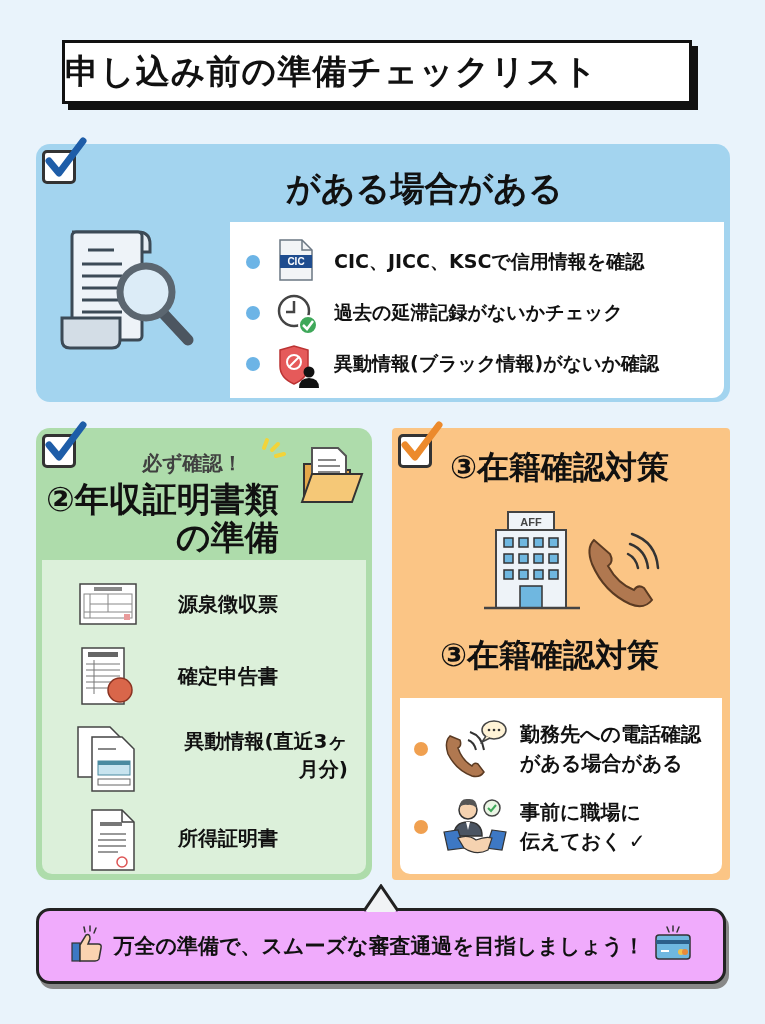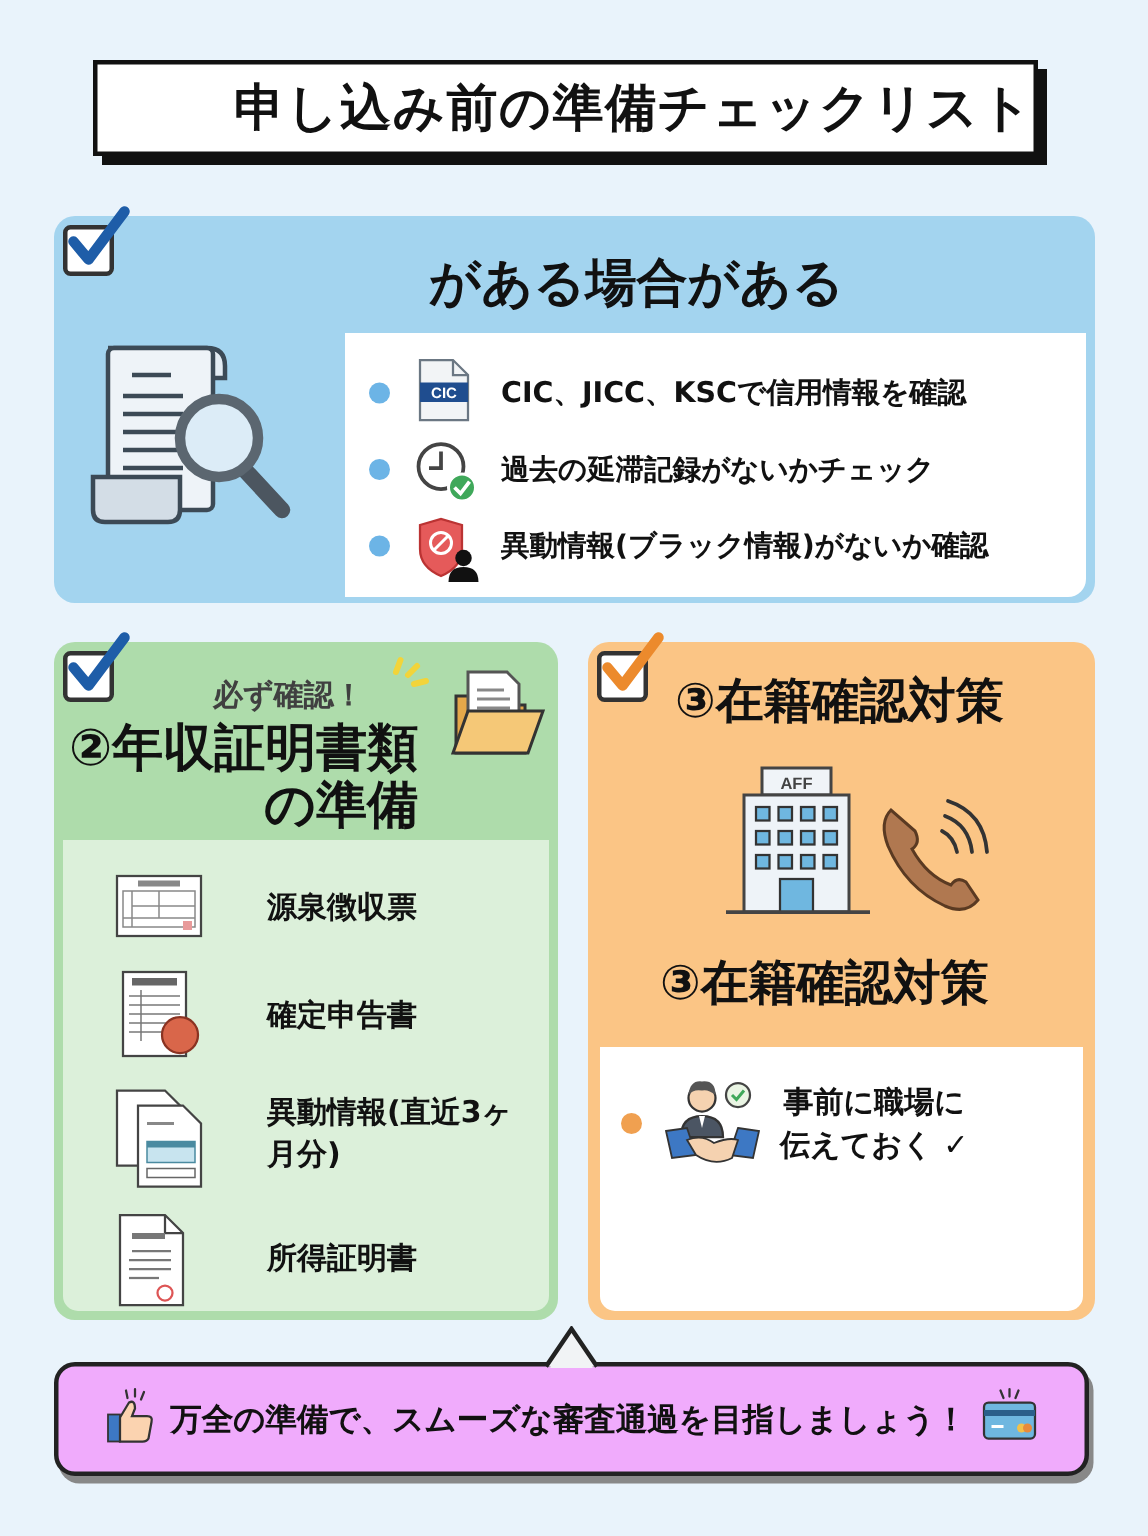--- a/index.html
+++ b/index.html
@@ -8,21 +8,21 @@
     background: #e9f3fb;
     font-family: "DejaVu Sans", "Liberation Sans", sans-serif;
     color: #111;
     position: relative;
     overflow: hidden;
   }
   .title-box {
     position: absolute; left: 62px; top: 40px; width: 630px; height: 64px;
     background: #fff; border: 3px solid #111;
     box-shadow: 6px 6px 0 #111;
-    display: flex; align-items: center; justify-content: flex-end;
+    display: flex; align-items: center; justify-content: flex-start;
     font-weight: bold; font-size: 34px; letter-spacing: 1px;
   }
   .checkbox {
     position: absolute; width: 34px; height: 34px; background: #fff;
     border: 3px solid #333; border-radius: 5px;
   }
   .checkbox svg { position: absolute; left: -2px; top: -14px; overflow: visible; }
 
   
   .sec1 {
@@ -45,30 +45,30 @@
   
   .sec2 {
     position: absolute; left: 36px; top: 428px; width: 336px; height: 452px;
     background: #aedcab; border-radius: 14px;
   }
   .sec2-badge { position: absolute; left: 106px; top: 22px; color: #404040; font-size: 20px; font-weight: bold; }
   .sec2-title { position: absolute; left: 10px; top: 52px; font-size: 34px; font-weight: bold; line-height: 38px; }
   .sec2-title .l2 { display: block; padding-left: 130px; }
   .sec2-list {
     position: absolute; left: 6px; top: 132px; width: 324px; height: 314px;
-    background: #dcf0da; border-radius: 0 0 10px 10px; padding-top: 8px;
+    background: #dcf0da; border-radius: 0 0 10px 10px; padding-top: 8px; text-align: right;
   }
   .doc-row { display: flex; align-items: center; height: 72px; padding-left: 34px; }
   .doc-row .doc { width: 62px; height: 60px; margin-right: 40px; position: relative; flex-shrink: 0; }
   .doc-row .txt { font-size: 20px; font-weight: bold; line-height: 28px; }
 
   
   .sec3 {
     position: absolute; left: 392px; top: 428px; width: 338px; height: 452px;
-    background: #fbc585; border-radius: 14px; text-align: center;
+    background: #fbc585; border-radius: 4px;
   }
   .sec3-title { position: absolute; left: 58px; top: 18px; font-size: 32px; font-weight: bold; }
   .sec3-title2 { position: absolute; left: 48px; top: 206px; font-size: 32px; font-weight: bold; }
   .sec3-list {
     position: absolute; left: 8px; top: 270px; width: 322px; height: 176px;
     background: #fff; border-radius: 0 0 10px 10px; padding: 12px 0 0 14px;
   }
   .orow { display: flex; align-items: center; height: 78px; }
   .odot { width: 14px; height: 14px; border-radius: 50%; background: #f0a050; margin-right: 14px; flex-shrink: 0; }
   .orow .ico { width: 66px; height: 62px; margin-right: 12px; flex-shrink: 0; }
@@ -302,20 +302,41 @@
       </svg>
   </div>
 
   <div class="sec3-title2">③在籍確認対策</div>
 
   <div class="sec3-list">
     <div class="orow">
       <span class="odot"></span>
       <span class="ico">
         <svg width="66" height="62" viewBox="0 0 66 62">
+            <path d="M8 18 Q2 24 6 36 Q14 52 30 58 Q38 60 42 54 L36 46 Q32 44 30 48 Q20 42 16 30 Q20 28 18 22 Z" fill="#b07850" stroke="#5a3a22" stroke-width="1.5"></path>
+            <g fill="none" stroke="#333" stroke-width="2">
+              <path d="M26 22 Q32 24 34 32"></path>
+              <path d="M28 14 Q40 18 42 32"></path>
+            </g>
+            <ellipse cx="52" cy="12" rx="12" ry="9" fill="#fff3d6" stroke="#444" stroke-width="1.5"></ellipse>
+            <path d="M44 18 L40 24 L48 20" fill="#fff3d6" stroke="#444" stroke-width="1.5"></path>
+            <circle cx="47" cy="12" r="1.3" fill="#333"></circle>
+            <circle cx="52" cy="12" r="1.3" fill="#333"></circle>
+            <circle cx="57" cy="12" r="1.3" fill="#333"></circle>
+          </svg>
+      </span>
+      <span class="txt">
+        <span>勤務先への電話確認</span><br>
+        <span>がある場合がある</span>
+      </span>
+    </div>
+    <div class="orow">
+      <span class="odot"></span>
+      <span class="ico">
+        <svg width="66" height="62" viewBox="0 0 66 62">
             <circle cx="26" cy="14" r="9" fill="#f5d2b0" stroke="#333" stroke-width="1.5"></circle>
             <path d="M17 12 Q18 2 26 3 Q35 2 35 12 Q30 8 26 9 Q20 8 17 12 Z" fill="#555"></path>
             <path d="M12 40 Q12 26 26 26 Q40 26 40 40 Z" fill="#4b5563" stroke="#333" stroke-width="1.5"></path>
             <path d="M24 26 L26 34 L28 26" fill="#fff"></path>
             <path d="M2 36 L16 34 L22 52 L6 54 Z" fill="#3d78c4" stroke="#333" stroke-width="1.2"></path>
             <path d="M50 34 L64 36 L60 54 L44 52 Z" fill="#3d78c4" stroke="#333" stroke-width="1.2"></path>
             <path d="M16 42 Q26 38 34 44 Q44 40 50 42 L46 54 Q34 60 22 52 Z" fill="#f5d2b0" stroke="#333" stroke-width="1.2"></path>
             <circle cx="50" cy="12" r="8" fill="#eaf5e4" stroke="#444" stroke-width="1.5"></circle>
             <path d="M46 12 L49 15 L54 9" fill="none" stroke="#3fa85a" stroke-width="2"></path>
           </svg>

